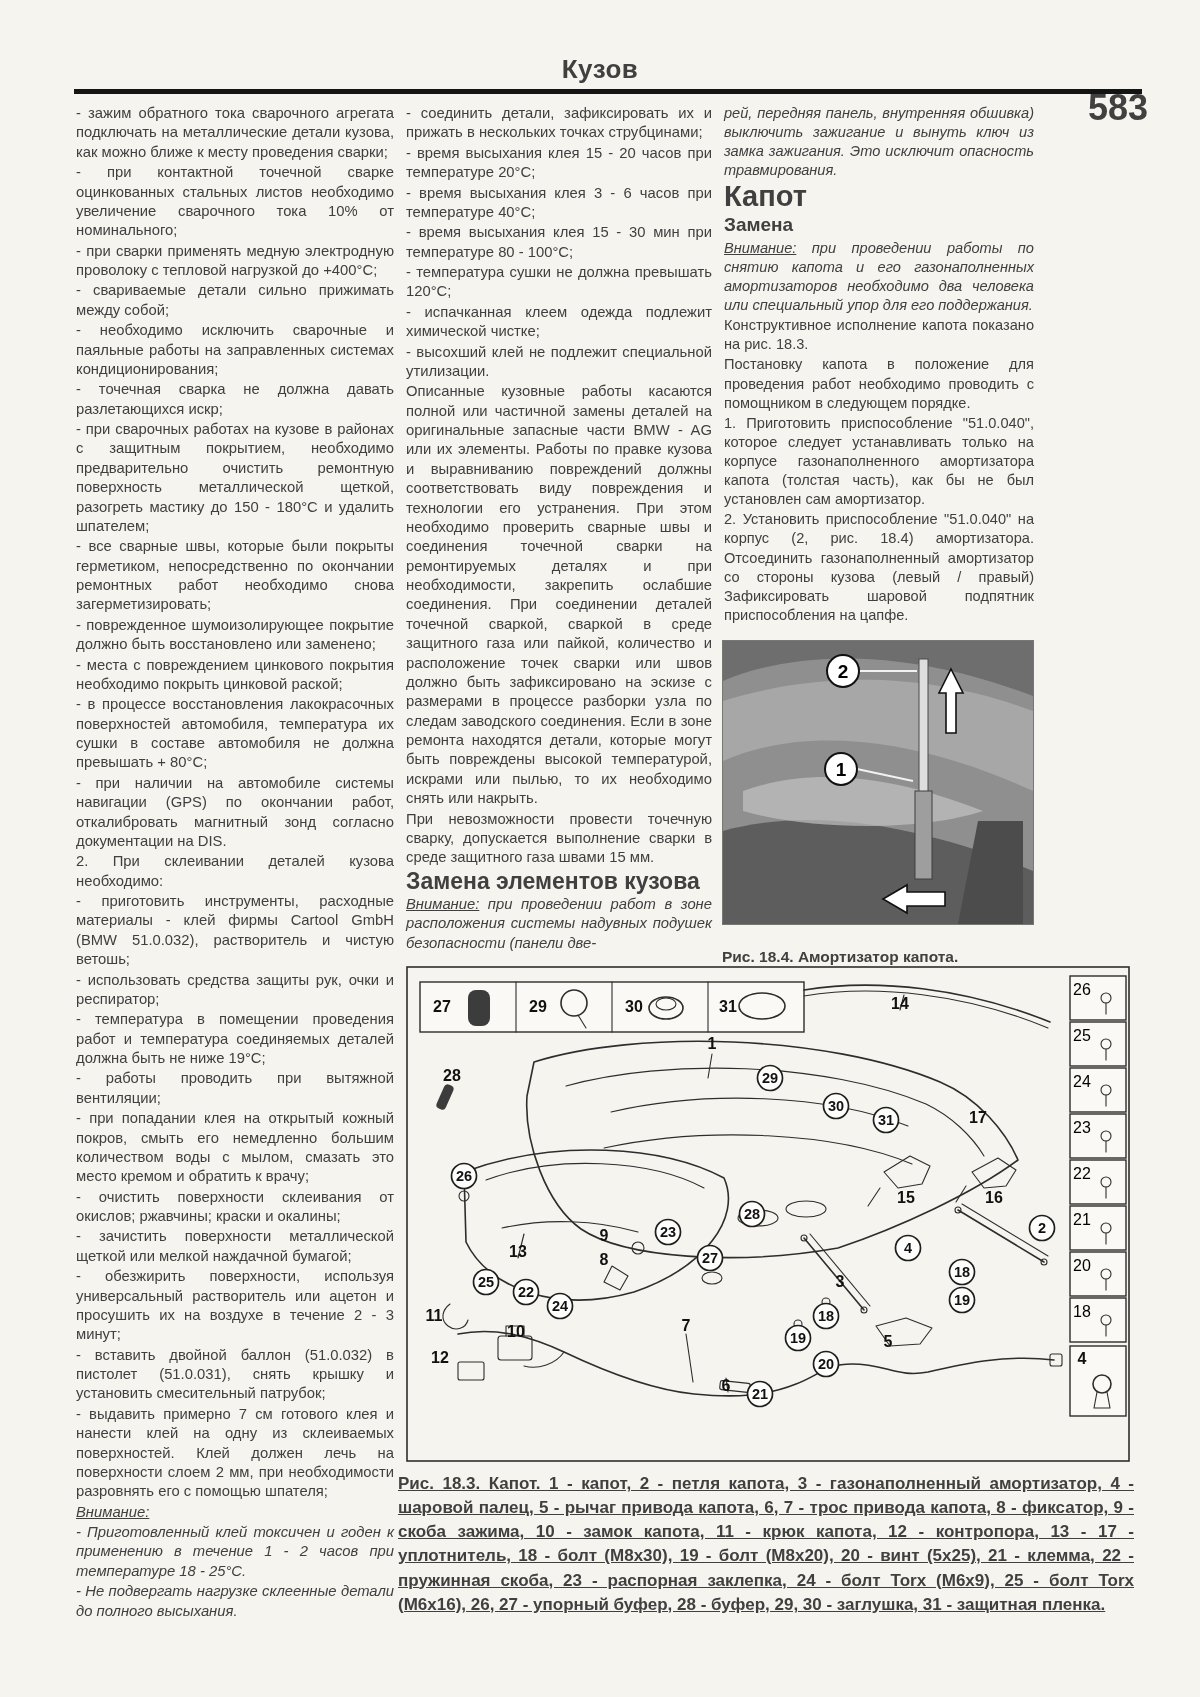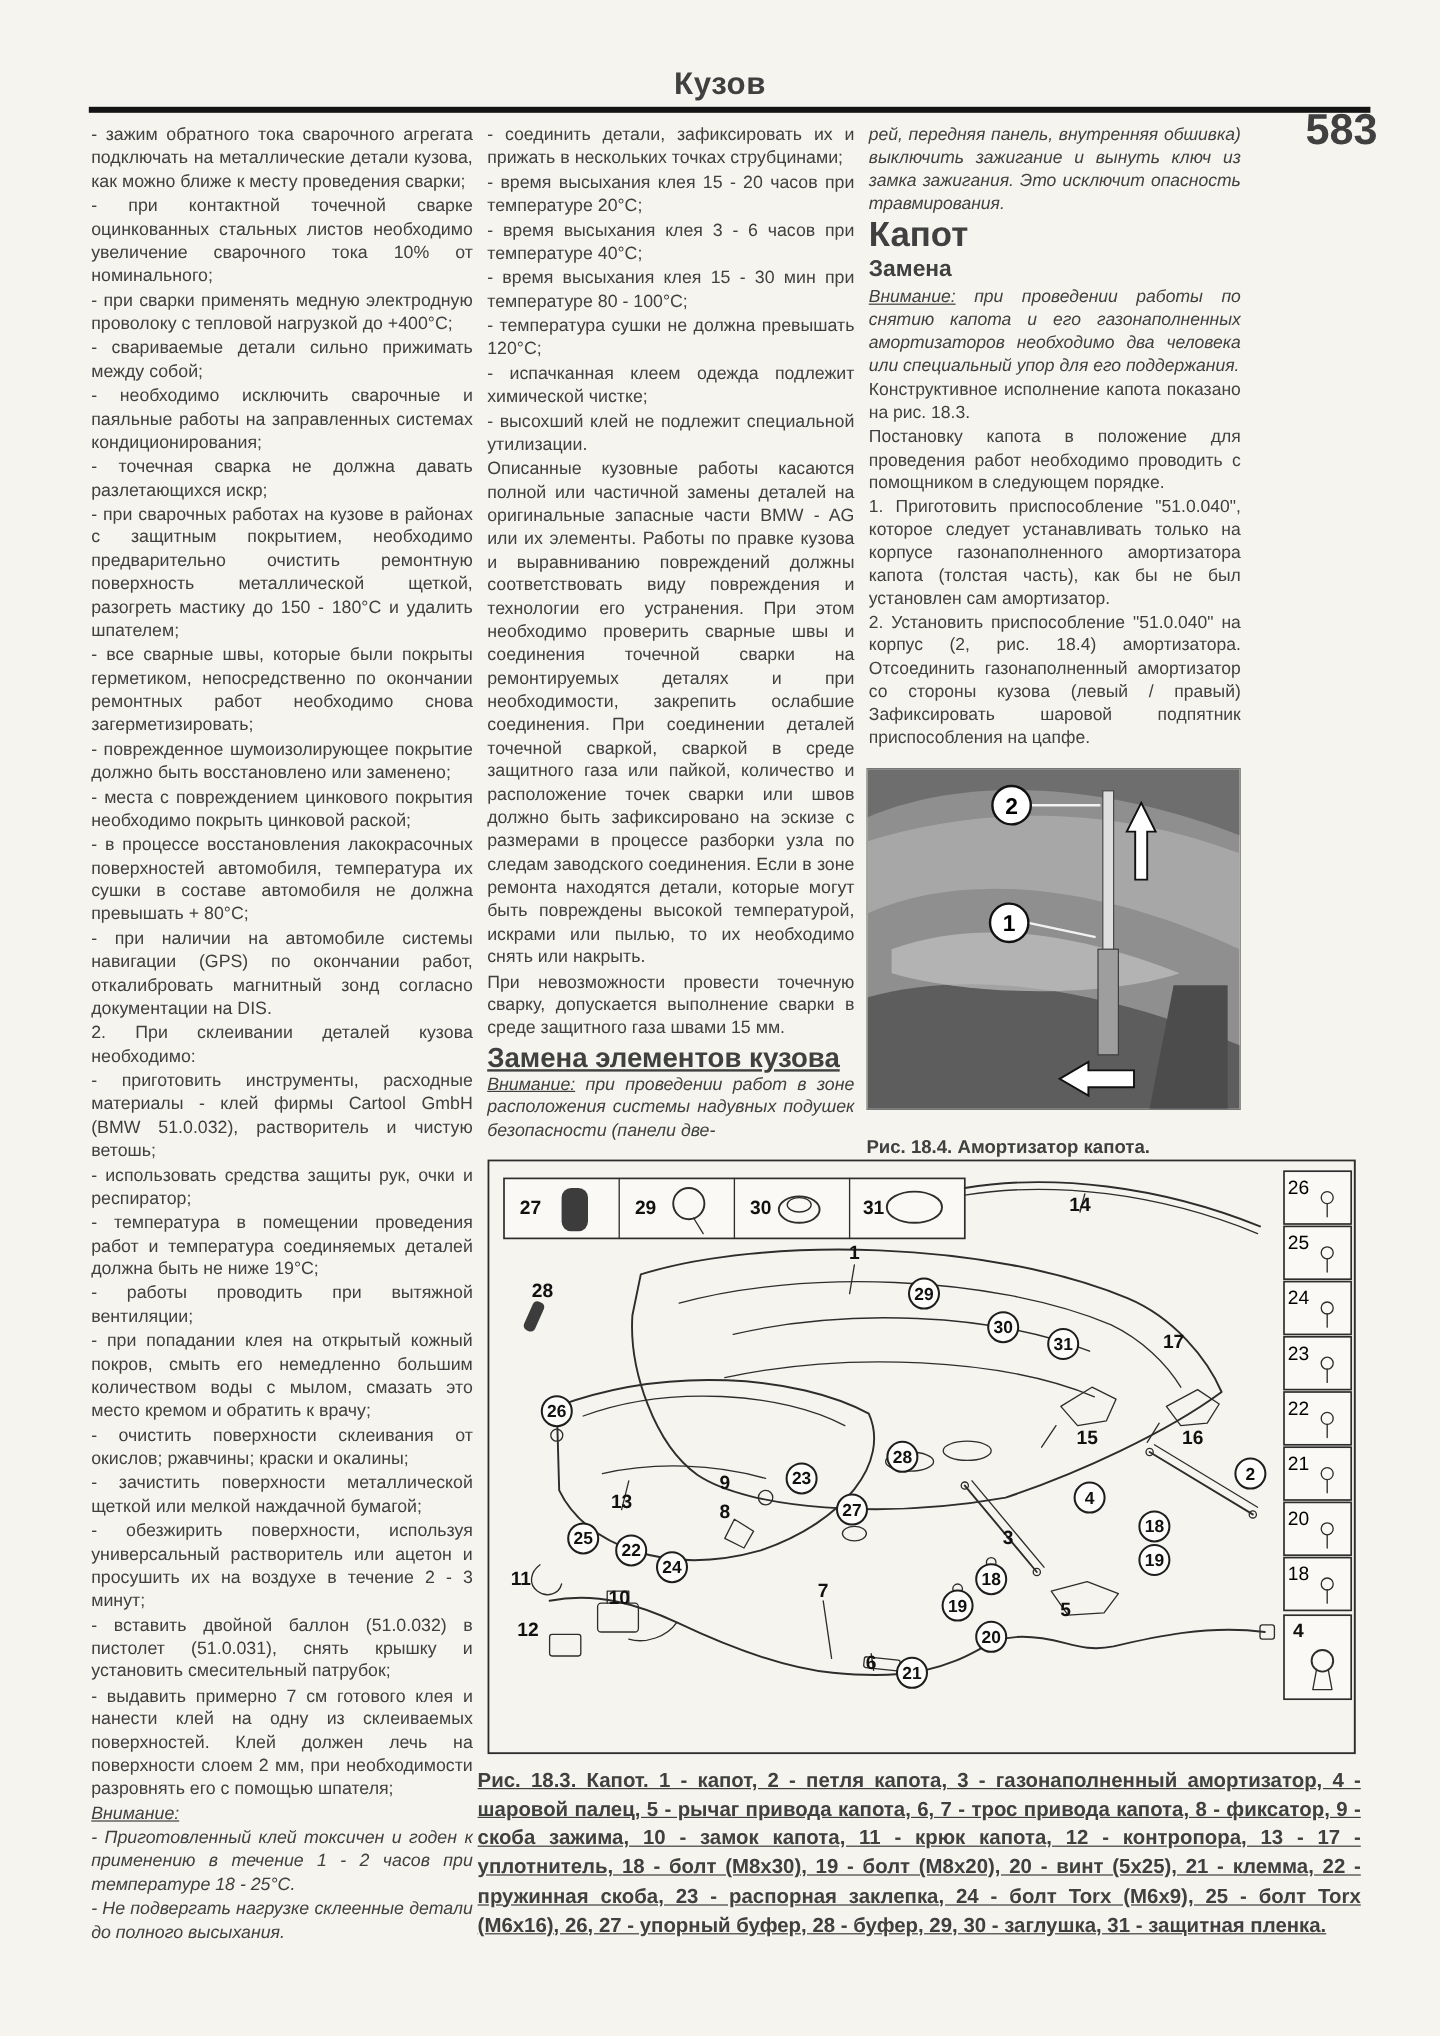--- a/index.html
+++ b/index.html
@@ -9,21 +9,21 @@
              font-size:26px;font-weight:bold;letter-spacing:.5px;}
   .page-num{position:absolute;top:52px;right:52px;font-size:36px;font-weight:bold;margin-top:35px;}
   .hdr-rule{position:absolute;top:89px;left:74px;width:1068px;height:5px;background:#141414;}
   .col{position:absolute;top:104px;font-size:14.8px;line-height:1.31;text-align:justify;}
   .col p{margin:0 0 1px 0;}
   #col1{left:76px;width:318px;}
   #col2{left:406px;width:306px;}
   #col3{left:724px;width:310px;font-size:14.6px;}
   .attn{font-style:italic;}
   .u{font-style:italic;text-decoration:underline;}
-  .h2{font-size:23px;font-weight:bold;margin:13px 0 7px 0;text-align:left;line-height:1.1;text-decoration:underline;}
+  .h2{font-size:23px;font-weight:bold;margin:13px 0 7px 0;text-align:left;line-height:1.1;}
   .h1{font-size:29px;font-weight:bold;margin:14px 0 2px 0;line-height:1.05;}
   .h3{font-size:19px;font-weight:bold;margin:1px 0 9px 0;}
   .fig4{position:absolute;left:722px;top:640px;width:312px;}
   .fig4 svg{display:block;border:1px solid #777;}
   .fig4-cap{font-size:15.5px;font-weight:bold;margin:23px 0 0 0;}
   .fig3{position:absolute;left:406px;top:966px;width:724px;height:496px;}
   .fig3 svg{display:block;}
   .fig3-cap{position:absolute;left:398px;top:1472px;width:736px;font-size:17px;
             font-weight:bold;line-height:1.42;text-align:justify;margin:0;text-decoration:underline;}
   svg{font-family:"Liberation Sans",sans-serif;}

